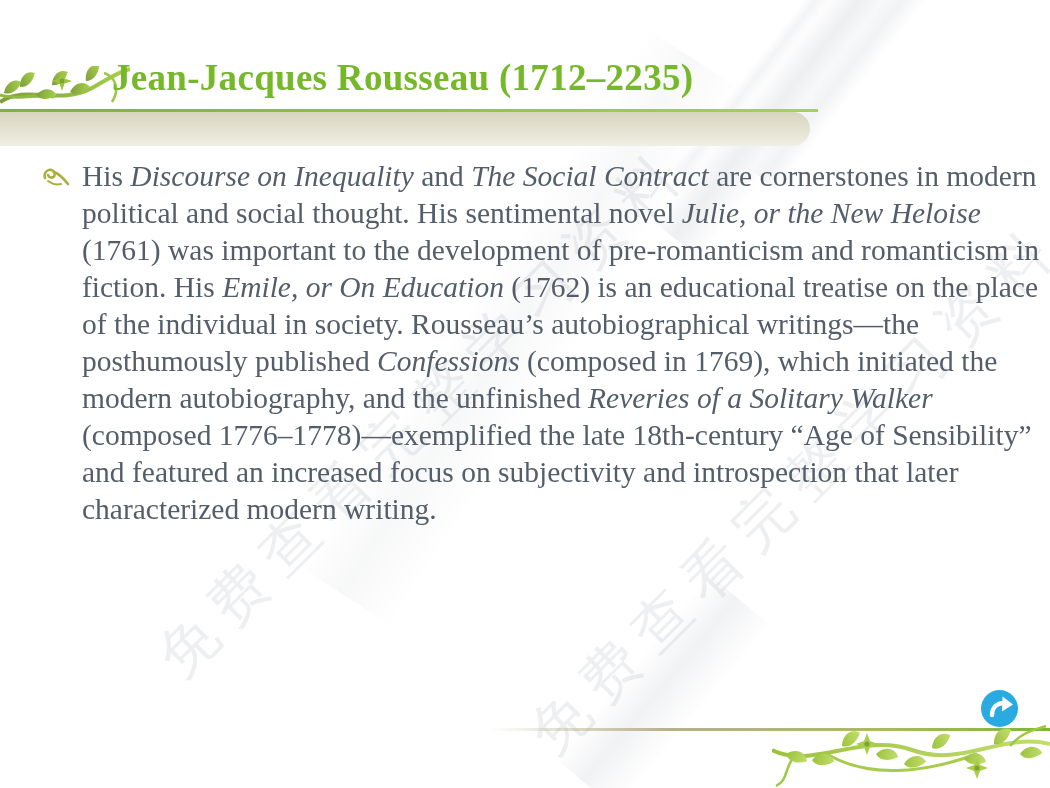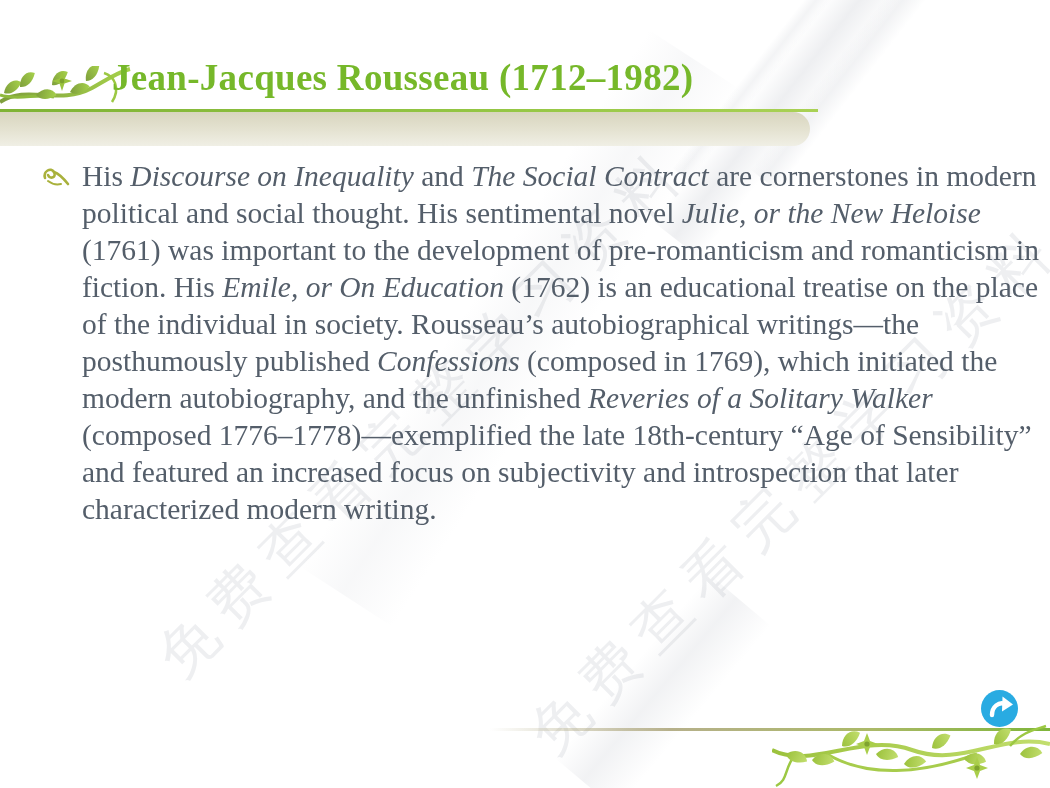--- a/index.html
+++ b/index.html
@@ -88,21 +88,21 @@
         <path transform="translate(36,29) rotate(12)" d="M0 0 C5 -9 15 -11 20 -4 C13 3 5 4 0 0 Z"></path>
         <path transform="translate(52,19) rotate(-28)" d="M0 0 C5 -9 15 -11 20 -4 C13 3 5 4 0 0 Z"></path>
         <path transform="translate(70,26) rotate(-4)" d="M0 0 C5 -9 15 -11 20 -4 C13 3 5 4 0 0 Z"></path>
         <path transform="translate(86,15) rotate(-38)" d="M0 0 C5 -9 15 -11 20 -4 C13 3 5 4 0 0 Z"></path>
       </g>
       <g fill="#9CC43F">
         <path transform="translate(62,15)" d="M0 -10 L2.5 -2.5 L10 0 L2.5 2.5 L0 10 L-2.5 2.5 L-10 0 L-2.5 -2.5 Z"></path>
         <circle cx="62" cy="15" r="2.4" fill="#7FA32F"></circle>
       </g>
     </svg>
-    <h1 class="page-title">Jean-Jacques Rousseau (1712–1982)</h1>
+    <h1 class="page-title">Jean-Jacques Rousseau (1712–2235)</h1>
     <div class="rule-line"></div>
     <div class="rule-bar"></div>
   </div>
 
   <div class="content">
     <div class="bullet-col">
       <svg width="30" height="28" viewBox="0 0 30 28" aria-hidden="true">
         <path d="M5 13 C3 6 11 2 14 7 C17 12 10 15 8 10" fill="none" stroke="var(--bullet-olive)" stroke-width="2.6" stroke-linecap="round"></path>
         <path d="M14 7 C20 9 24 14 28 19" fill="none" stroke="var(--bullet-olive)" stroke-width="2.6" stroke-linecap="round"></path>
         <path d="M8 16 C12 19 17 20 21 19" fill="none" stroke="var(--bullet-olive)" stroke-width="2" stroke-linecap="round"></path>

